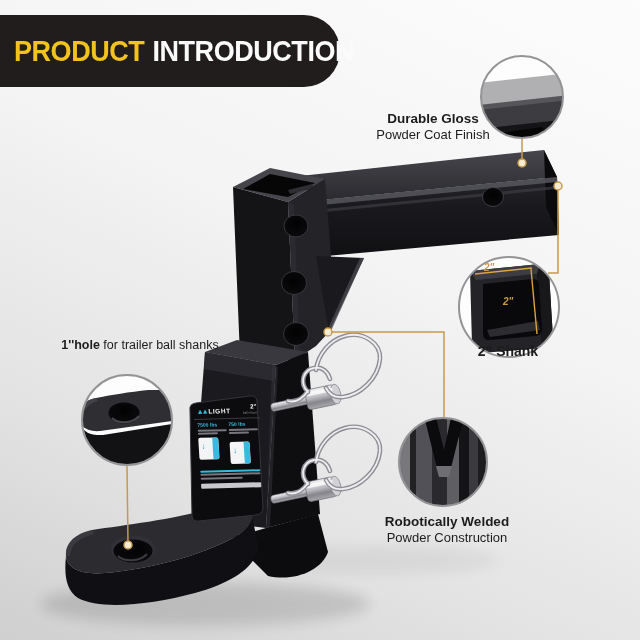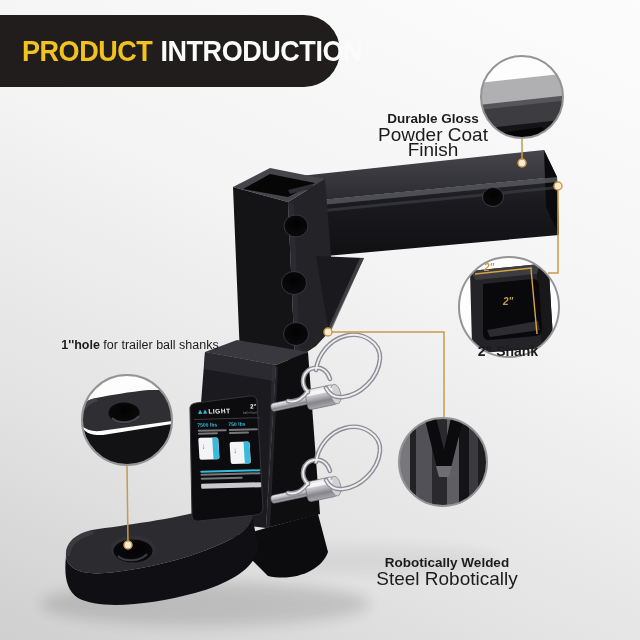--- a/index.html
+++ b/index.html
@@ -4,35 +4,35 @@
 <style>
   html,body{margin:0;padding:0;width:640px;height:640px;overflow:hidden;
     font-family:"Liberation Sans",sans-serif;}
   .stage{position:relative;width:640px;height:640px;
     background:linear-gradient(205deg,#fcfcfc 0%,#f4f4f4 40%,#e2e2e2 75%,#cfcfcf 100%);}
   .stage svg{position:absolute;left:0;top:0;}
 
   
   .banner{position:absolute;left:0;top:15px;width:340px;height:72px;
     background:#201d1c;border-radius:0 40px 40px 0;
-    display:flex;align-items:center;padding-left:22px;box-sizing:border-box;}
+    display:flex;align-items:center;padding-left:14px;box-sizing:border-box;}
   .banner .t{font-weight:700;font-size:30px;letter-spacing:-0.5px;
     transform:scaleX(.9);transform-origin:left center;white-space:nowrap;}
   .banner .w1{color:#f2c21e;}
   .banner .w2{color:#fbfbfb;margin-left:9px;}
 
   
   .co{position:absolute;color:#1c1c1c;text-align:center;line-height:15.5px;}
   .co .b{font-weight:700;font-size:13.5px;}
-  .co .r{font-weight:400;font-size:19px;}
+  .co .r{font-weight:400;font-size:13px;}
   .co-finish{left:360px;top:111px;width:146px;}
   .co-shank{left:438px;top:344px;width:140px;font-weight:700;font-size:14px;}
   .co-hole{left:30px;top:338px;width:220px;text-align:center;font-size:12.5px;white-space:nowrap;}
   .co-hole .b{font-size:12.5px;}
-  .co-weld{left:374px;top:514px;width:146px;margin-top:41px;}
+  .co-weld{left:374px;top:514px;width:146px;}
   .dim{position:absolute;color:#c79a4b;font-weight:700;font-style:italic;font-size:10px;}
   .dim-top{left:484px;top:262px;}
   .dim-side{left:503px;top:296px;}
 
   
   .plabel{position:absolute;left:193px;top:402px;width:66px;height:116px;
     transform:rotate(-3.5deg) skewY(2deg);transform-origin:top left;
     font-family:"Liberation Sans",sans-serif;color:#e8e8ea;}
   .plabel .row1{display:flex;align-items:center;justify-content:space-between;
     padding:3px 3px 2px 3px;border-bottom:1px solid #3a3a40;}
@@ -261,21 +261,21 @@
   <div class="co co-shank">2" Shank</div>
   <div class="dim dim-top">2"</div>
   <div class="dim dim-side">2"</div>
 
   <div class="co co-hole">
     <span class="b">1''hole</span><span> for trailer ball shanks</span>
   </div>
 
   <div class="co co-weld">
     <div class="b">Robotically Welded</div>
-    <div class="r">Steel Robotically</div>
+    <div class="r">Powder Construction</div>
   </div>
 
   <div class="plabel">
     <div class="row1">
       <span class="logo">
         <span class="peak">▲▲</span>
         <span class="brand">LIGHT</span>
       </span>
       <span class="size"><span>2''</span><small>ball mount</small></span>
     </div>

